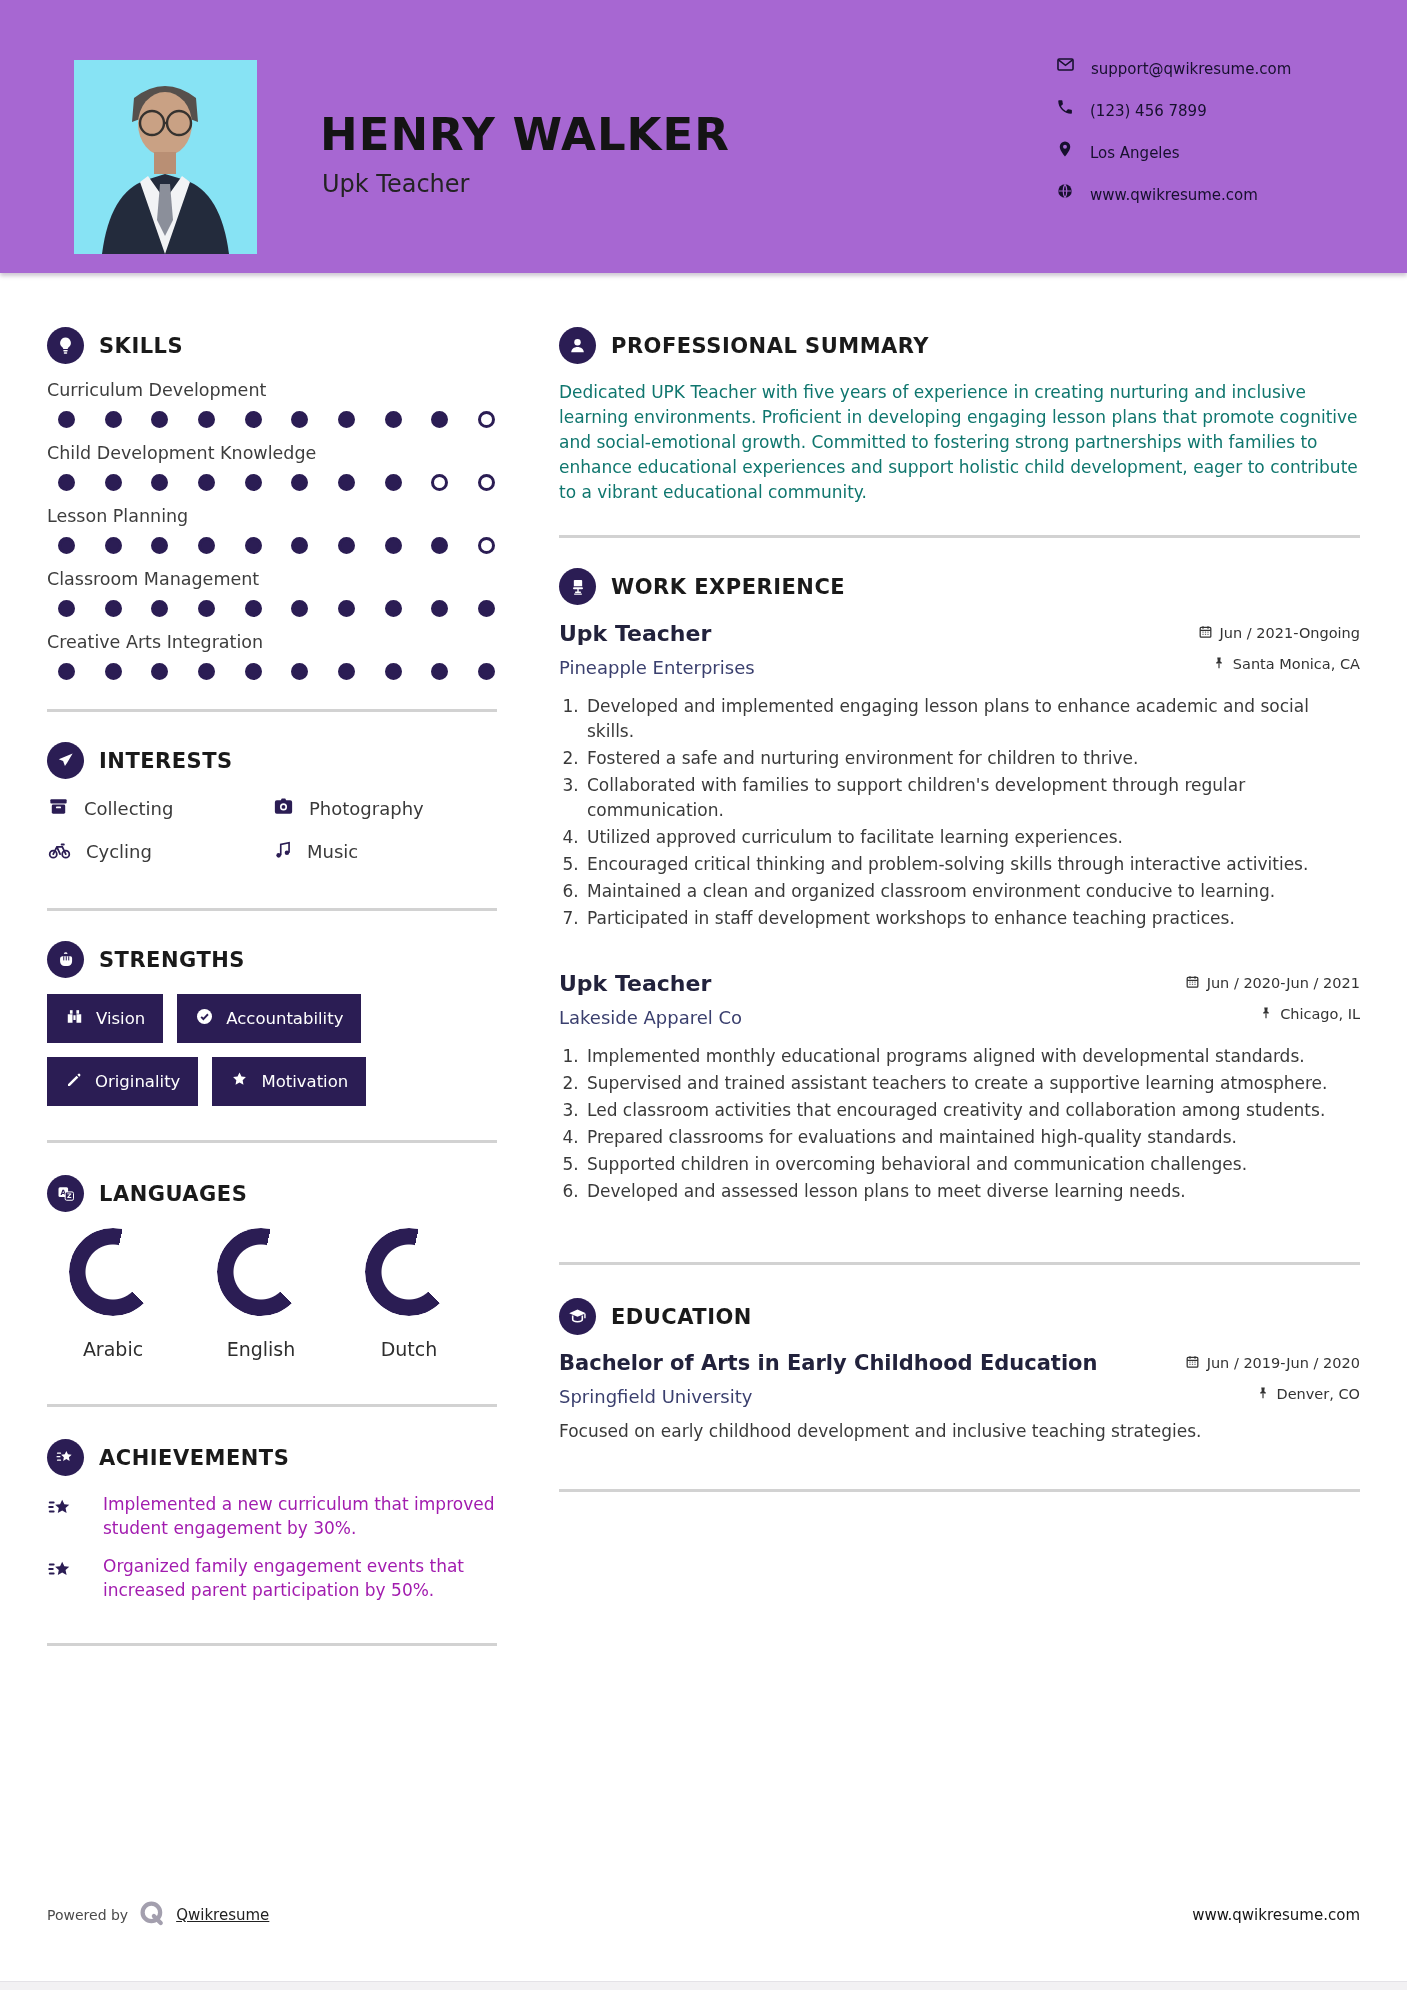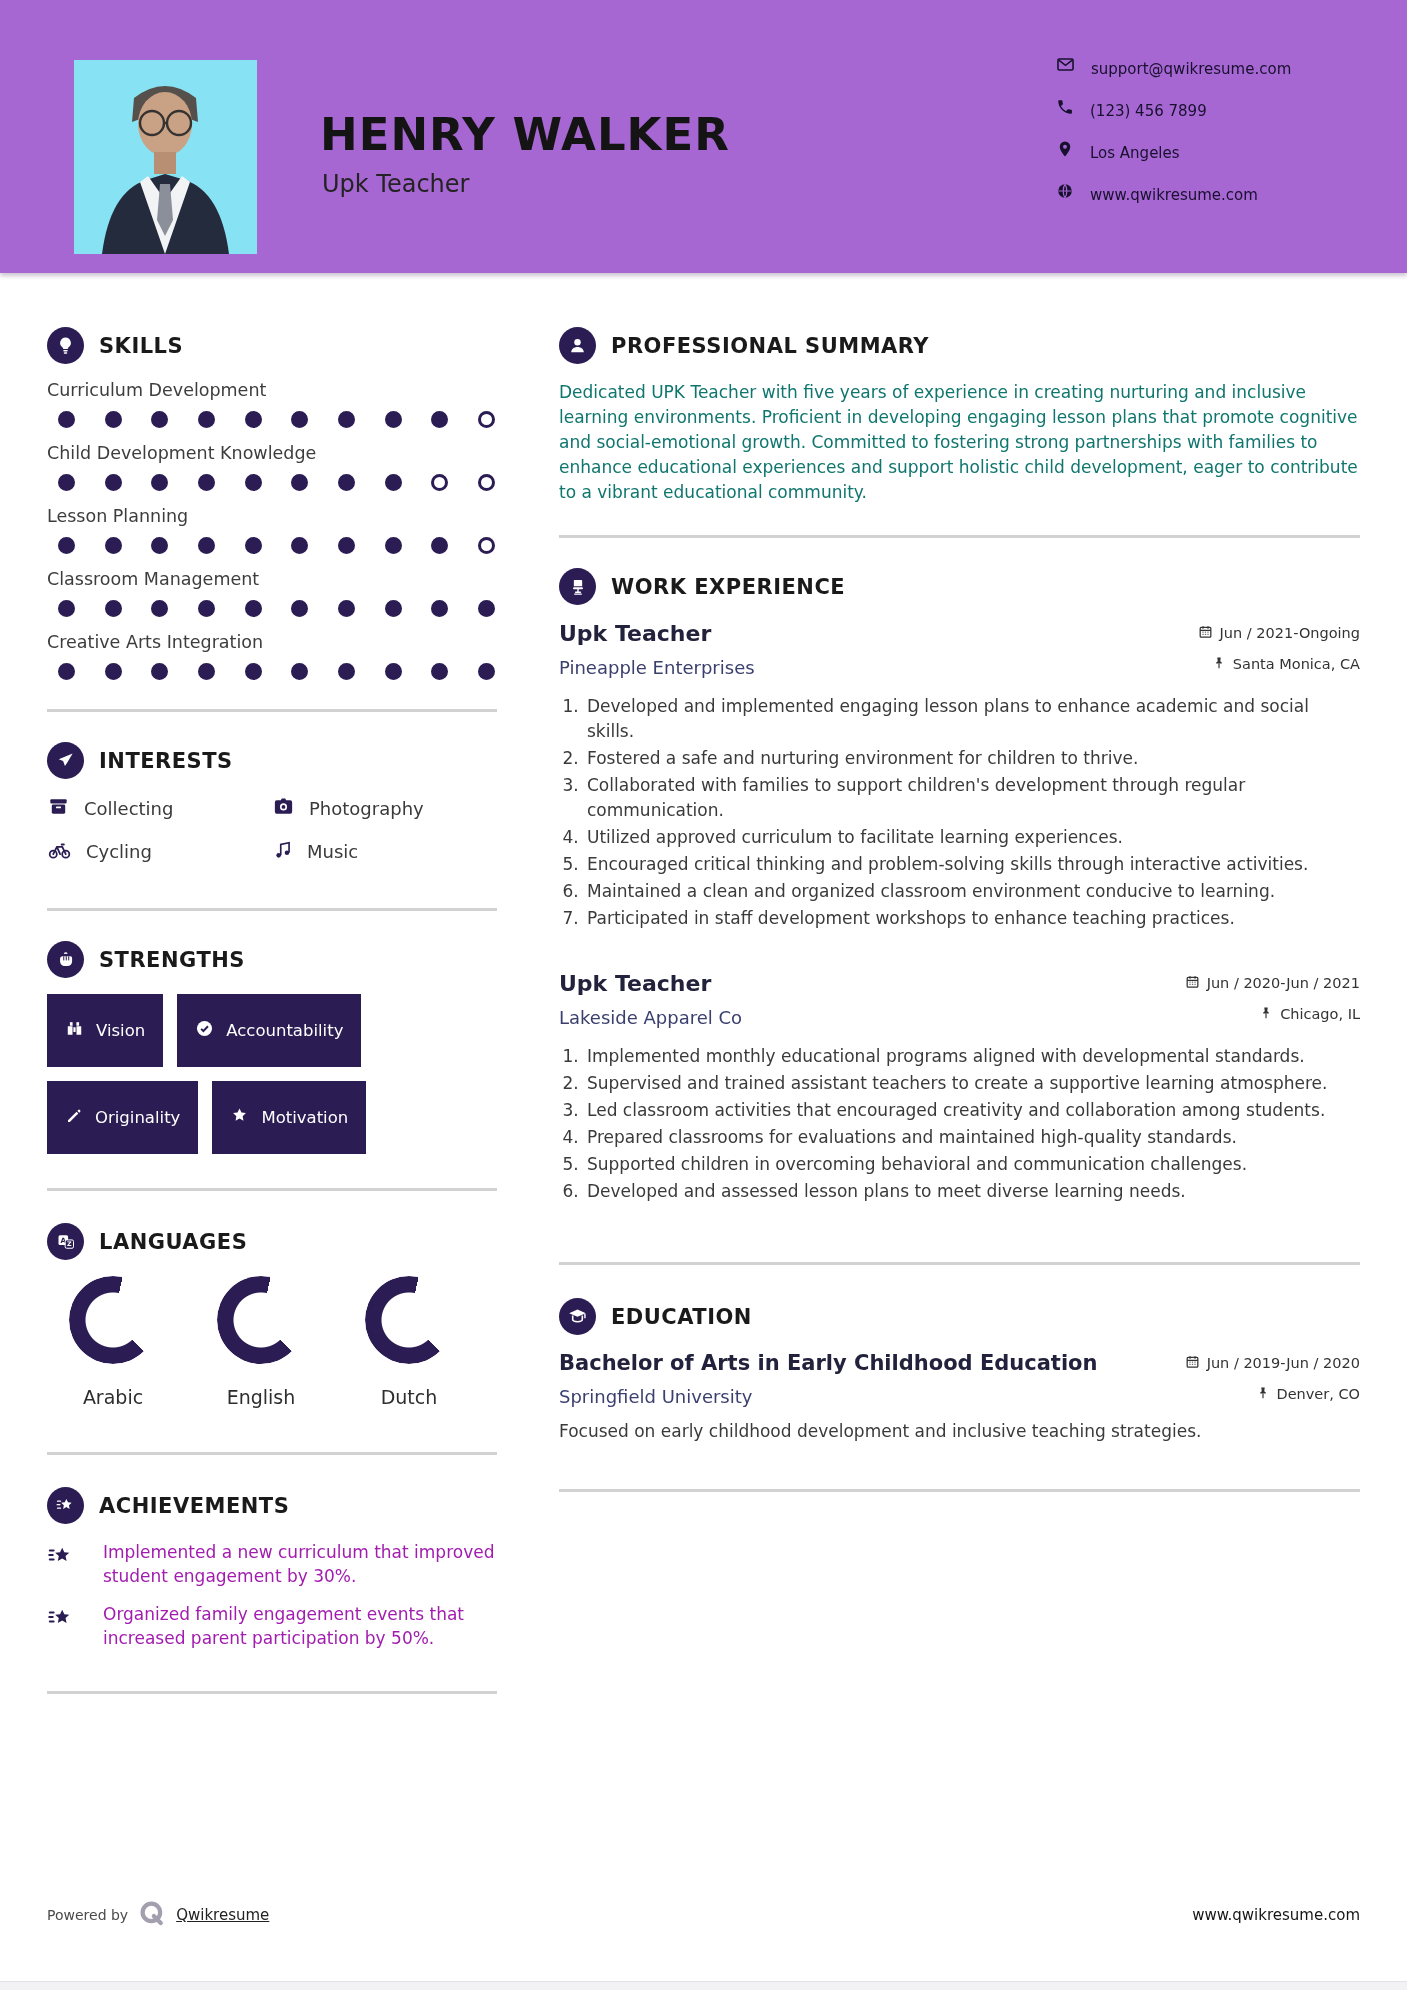--- a/index.html
+++ b/index.html
@@ -40,21 +40,21 @@
   .dot{width:17px;height:17px;border-radius:50%;border:3.5px solid var(--dark);background:#fff}
   .dot.filled{background:var(--dark)}
 
   
   .int-grid{display:grid;grid-template-columns:1fr 1fr;row-gap:15px;margin-top:4px}
   .int-item{display:flex;align-items:center;gap:14px;font-size:18px;color:#3a3a3a}
   .int-item svg{color:var(--dark);flex:none}
 
   
   .badges{display:flex;flex-wrap:wrap;gap:14px 14px;margin-top:6px}
-  .badge{display:inline-flex;align-items:center;gap:12px;background:var(--dark);color:#fff;font-size:16.5px;padding:25px 18px;}
+  .badge{display:inline-flex;align-items:center;gap:12px;background:var(--dark);color:#fff;font-size:16.5px;padding:13px 18px;}
   .badge svg{flex:none}
 
   
   .langs{display:flex;gap:60px;margin-top:10px;margin-left:22px}
   .lang{display:flex;flex-direction:column;align-items:center;gap:22px}
   .ring{width:88px;height:88px;border-radius:50%;
     -webkit-mask:radial-gradient(closest-side,transparent calc(100% - 17px),#000 calc(100% - 16px));
     mask:radial-gradient(closest-side,transparent calc(100% - 17px),#000 calc(100% - 16px));}
   .lang-label{font-size:19px;color:#2e2e2e}
 

